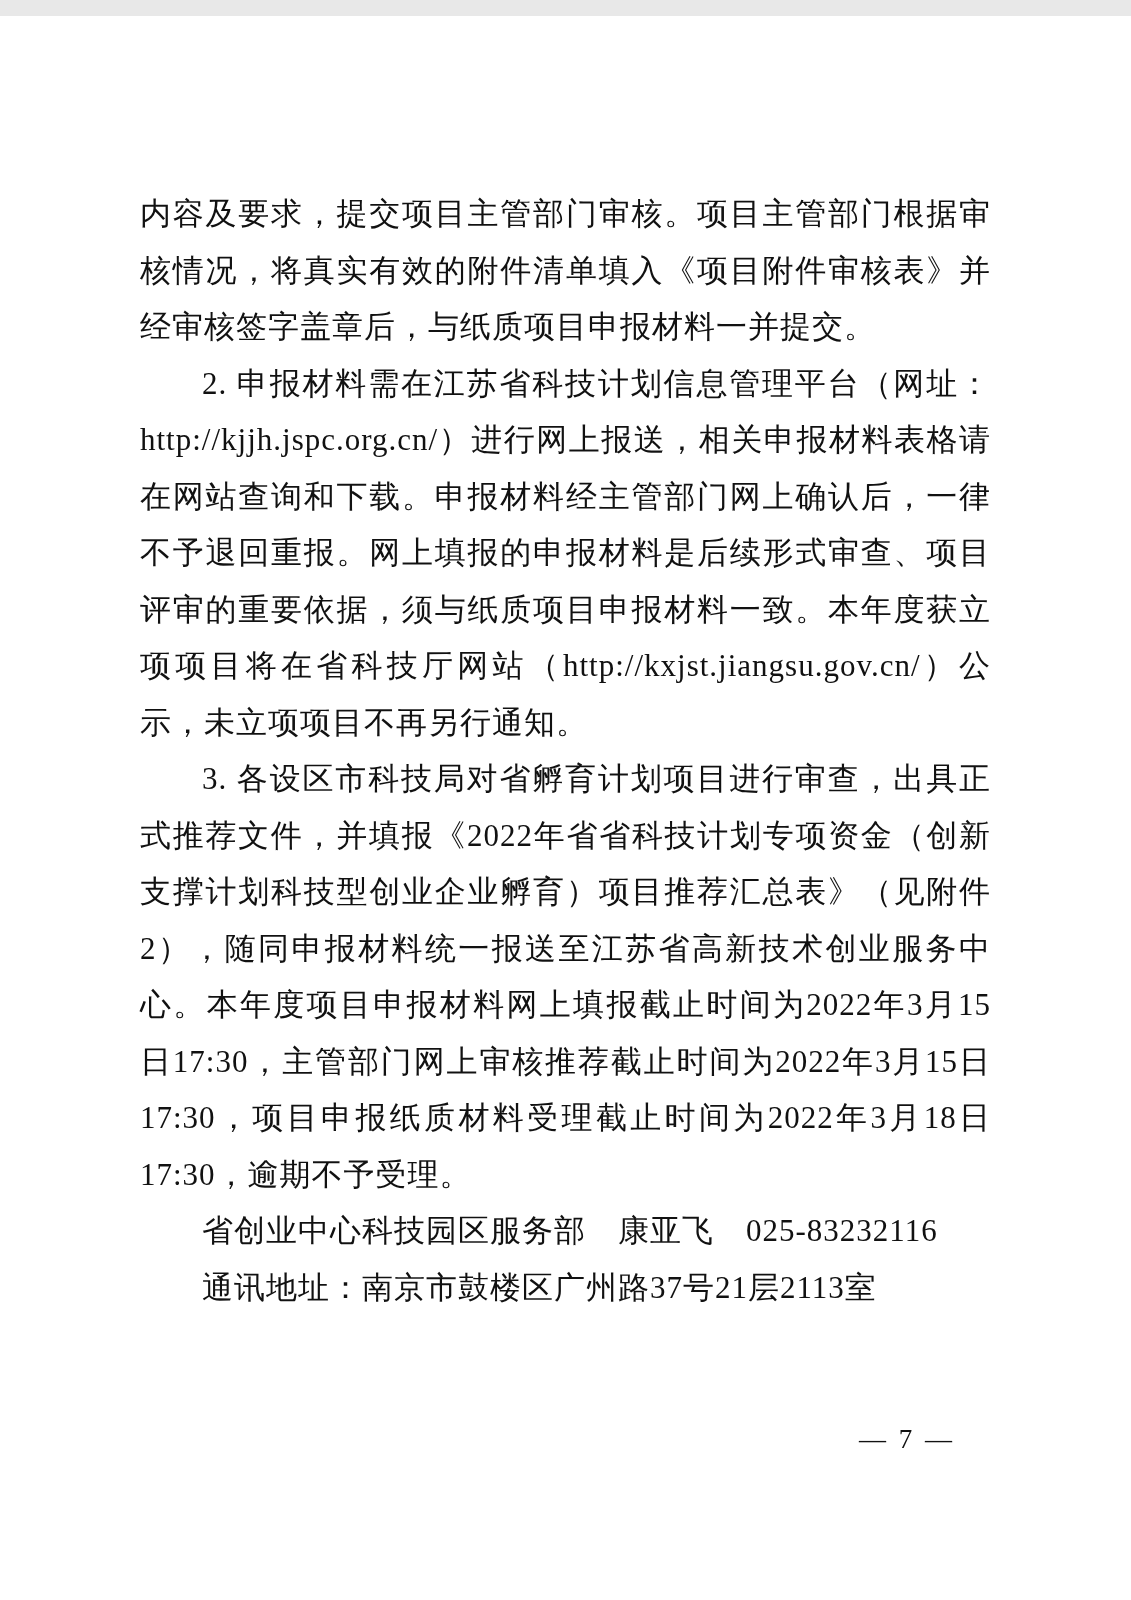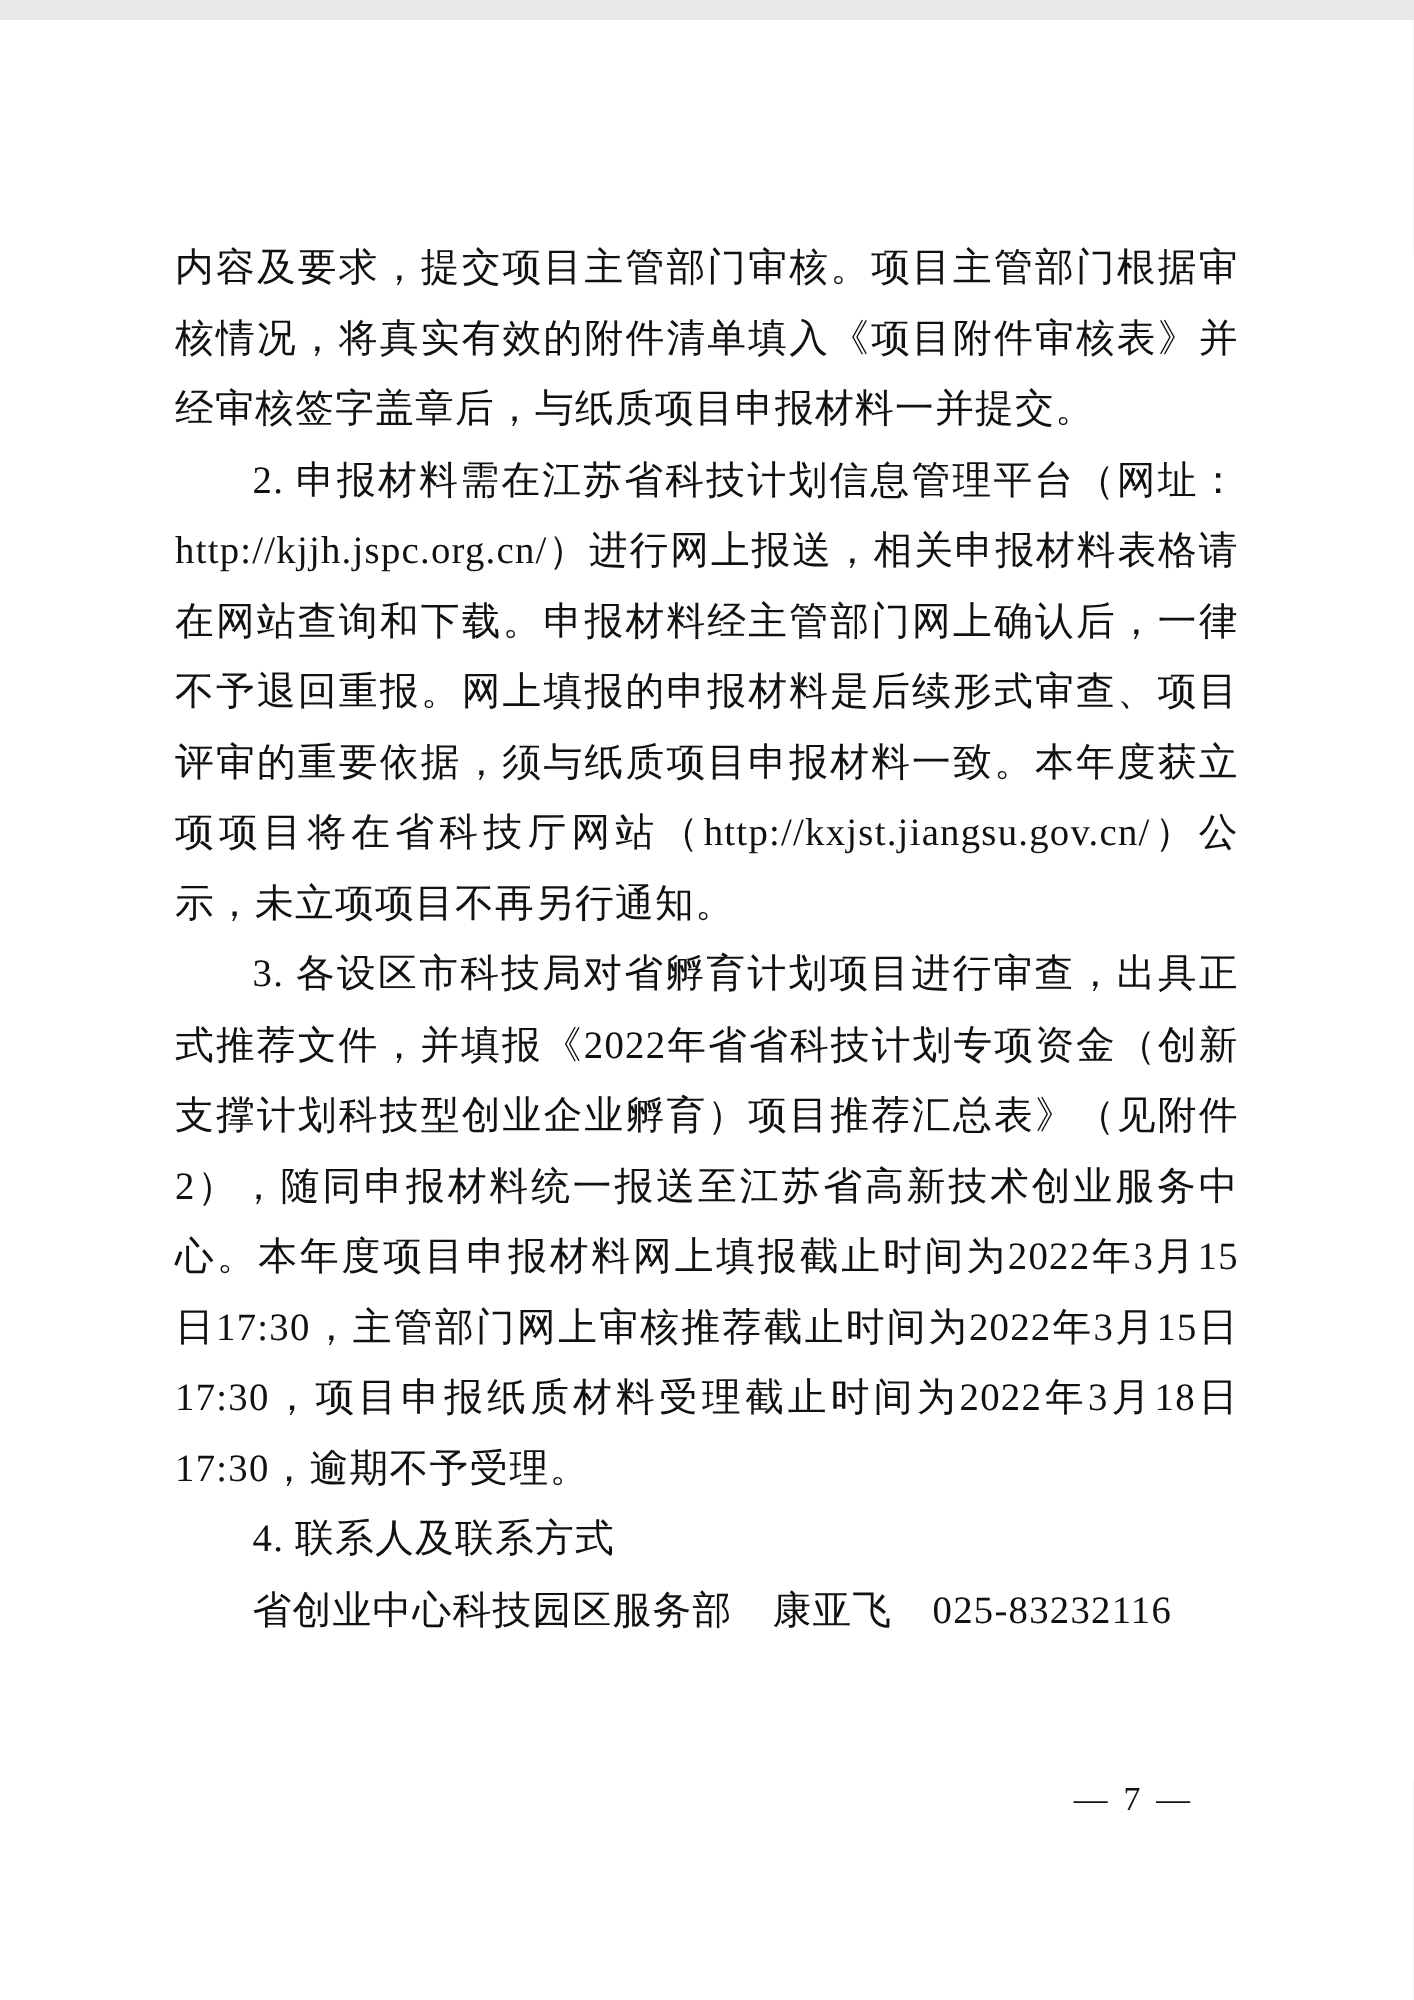--- a/index.html
+++ b/index.html
@@ -46,18 +46,18 @@
   }
 </style>
 </head>
 <body>
 
 <div class="page">
   <div class="content">
     <p>内容及要求，提交项目主管部门审核。项目主管部门根据审核情况，将真实有效的附件清单填入《项目附件审核表》并经审核签字盖章后，与纸质项目申报材料一并提交。</p>
     <p class="indent">2. 申报材料需在江苏省科技计划信息管理平台（网址：http://kjjh.jspc.org.cn/）进行网上报送，相关申报材料表格请在网站查询和下载。申报材料经主管部门网上确认后，一律不予退回重报。网上填报的申报材料是后续形式审查、项目评审的重要依据，须与纸质项目申报材料一致。本年度获立项项目将在省科技厅网站（http://kxjst.jiangsu.gov.cn/）公示，未立项项目不再另行通知。</p>
     <p class="indent">3. 各设区市科技局对省孵育计划项目进行审查，出具正式推荐文件，并填报《2022年省省科技计划专项资金（创新支撑计划科技型创业企业孵育）项目推荐汇总表》（见附件2），随同申报材料统一报送至江苏省高新技术创业服务中心。本年度项目申报材料网上填报截止时间为2022年3月15日17:30，主管部门网上审核推荐截止时间为2022年3月15日17:30，项目申报纸质材料受理截止时间为2022年3月18日17:30，逾期不予受理。</p>
-    <p class="indent">4. 联系人及联系方式</p>
     <p class="indent">省创业中心科技园区服务部　康亚飞　025-83232116</p>
+    <p class="indent">通讯地址：南京市鼓楼区广州路37号21层2113室</p>
   </div>
 
   <div class="footer">— 7 —</div>
 </div>
 
 </body></html>

